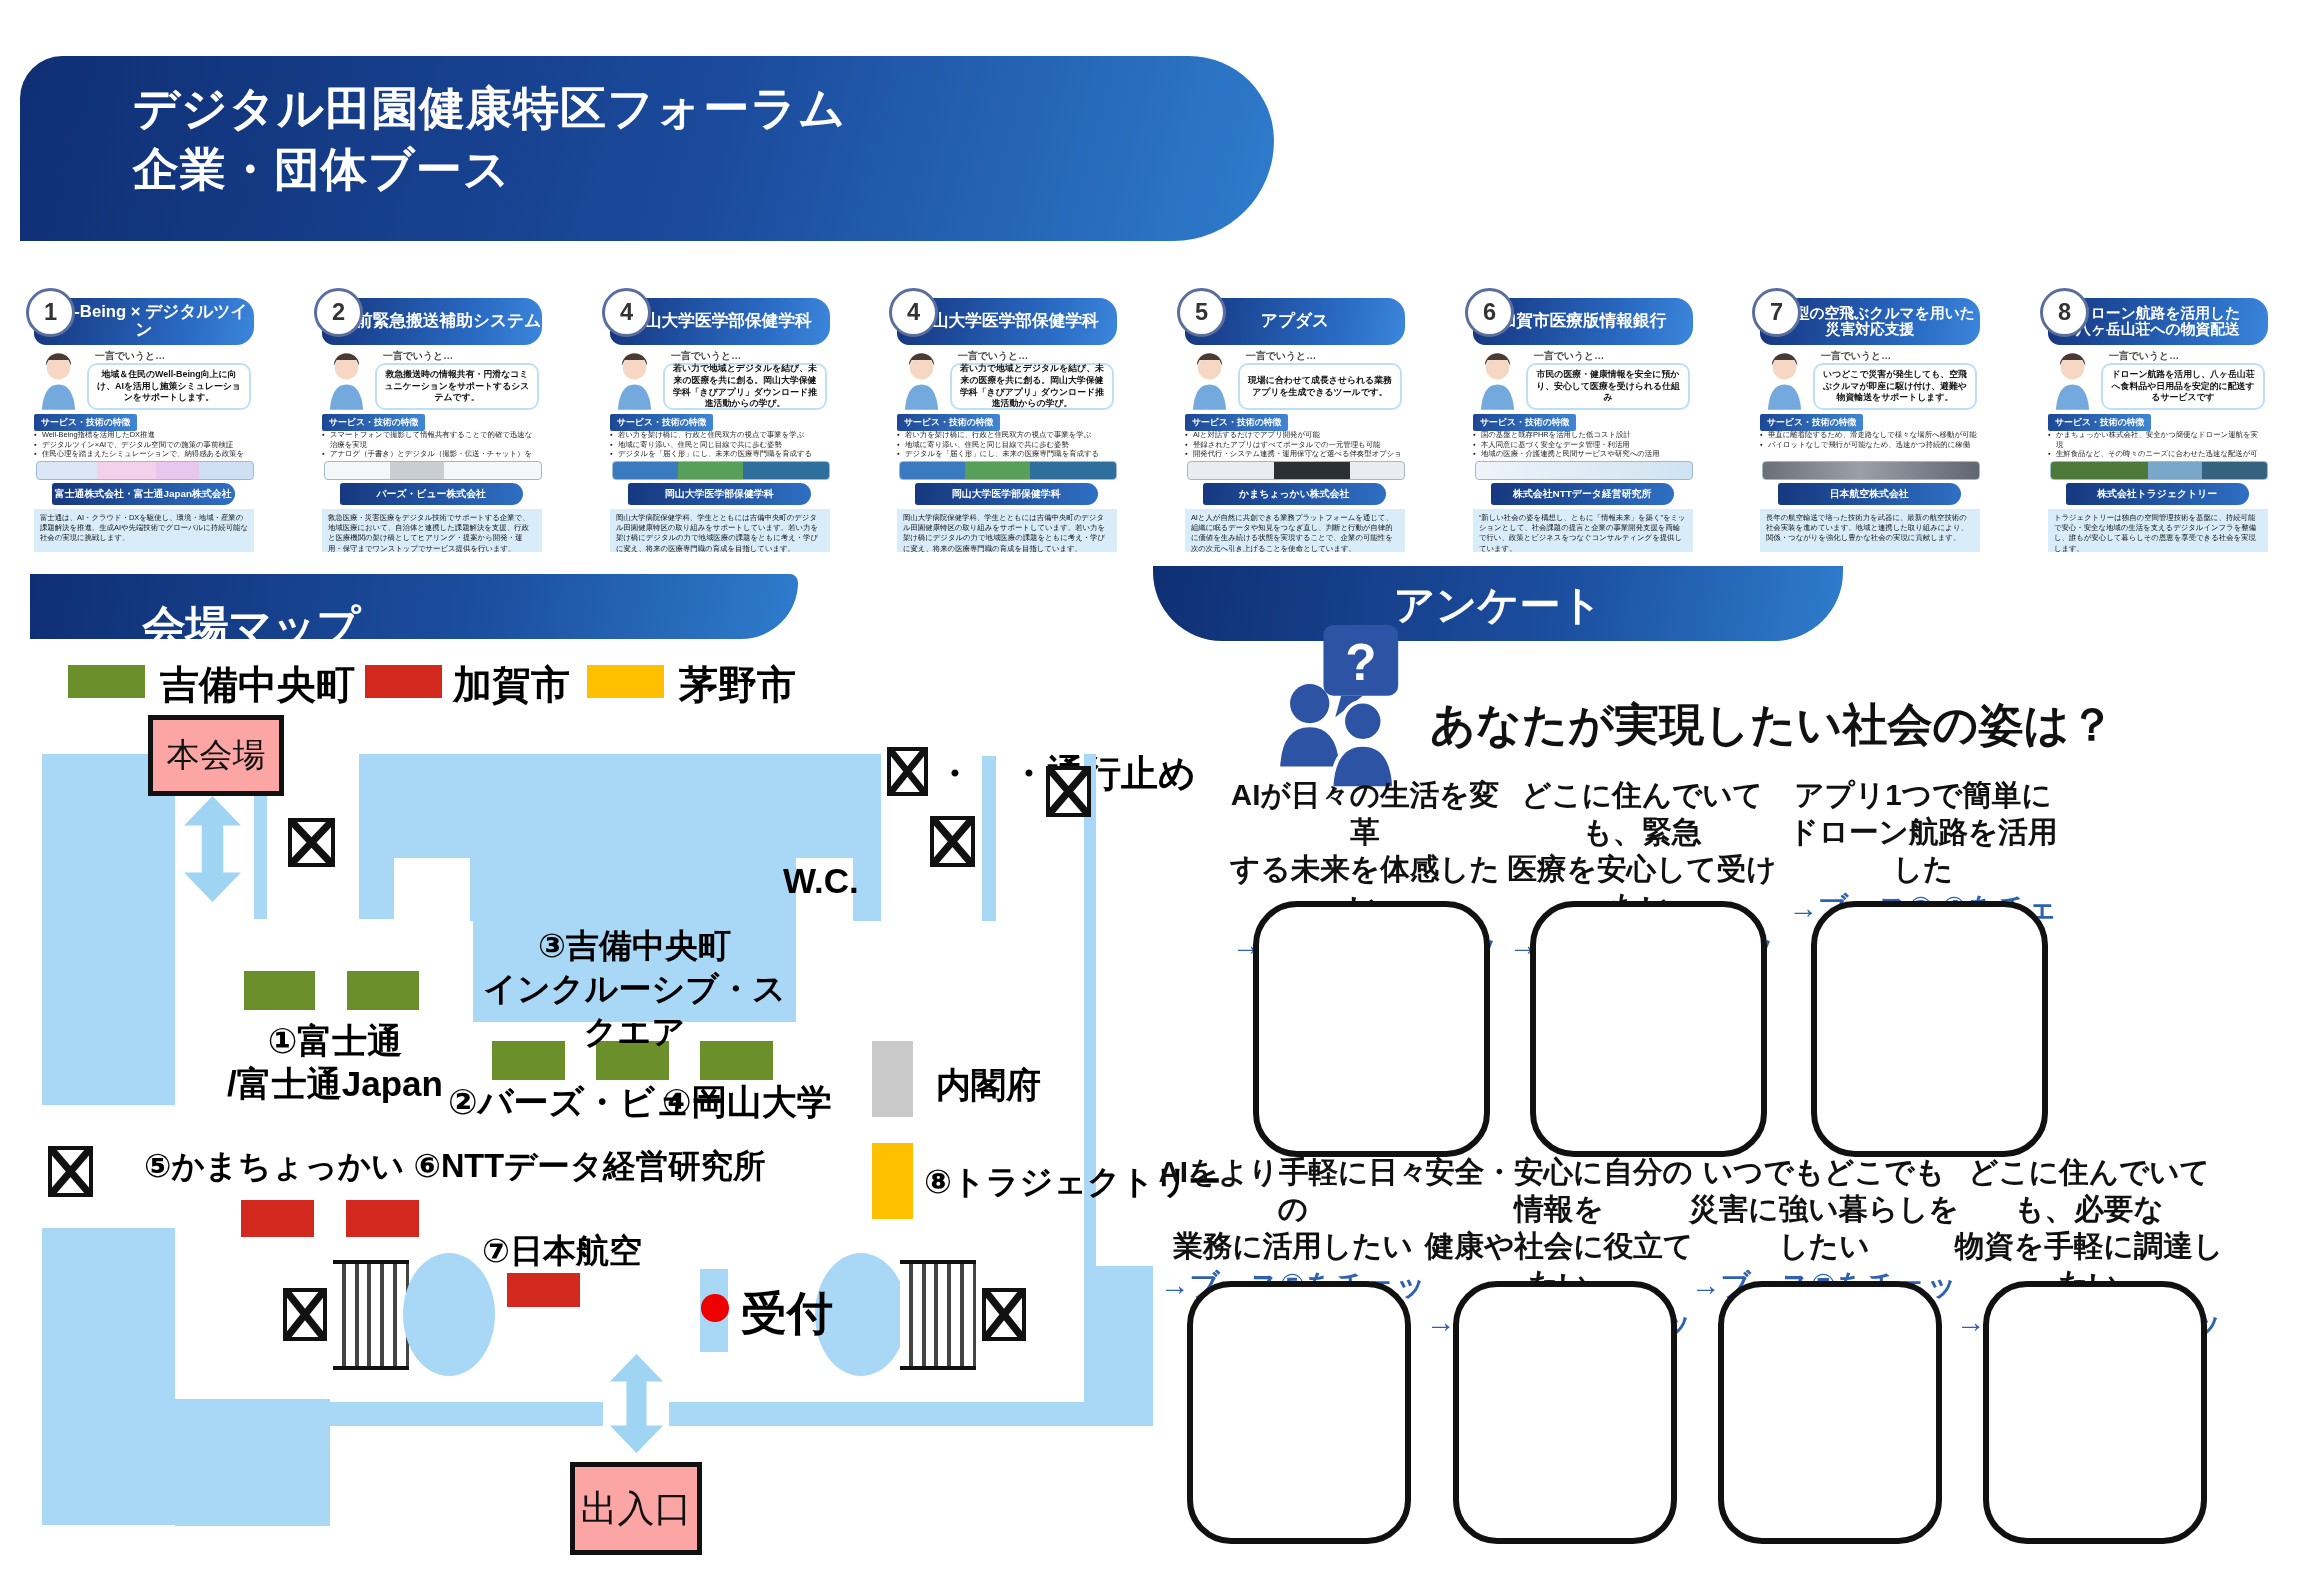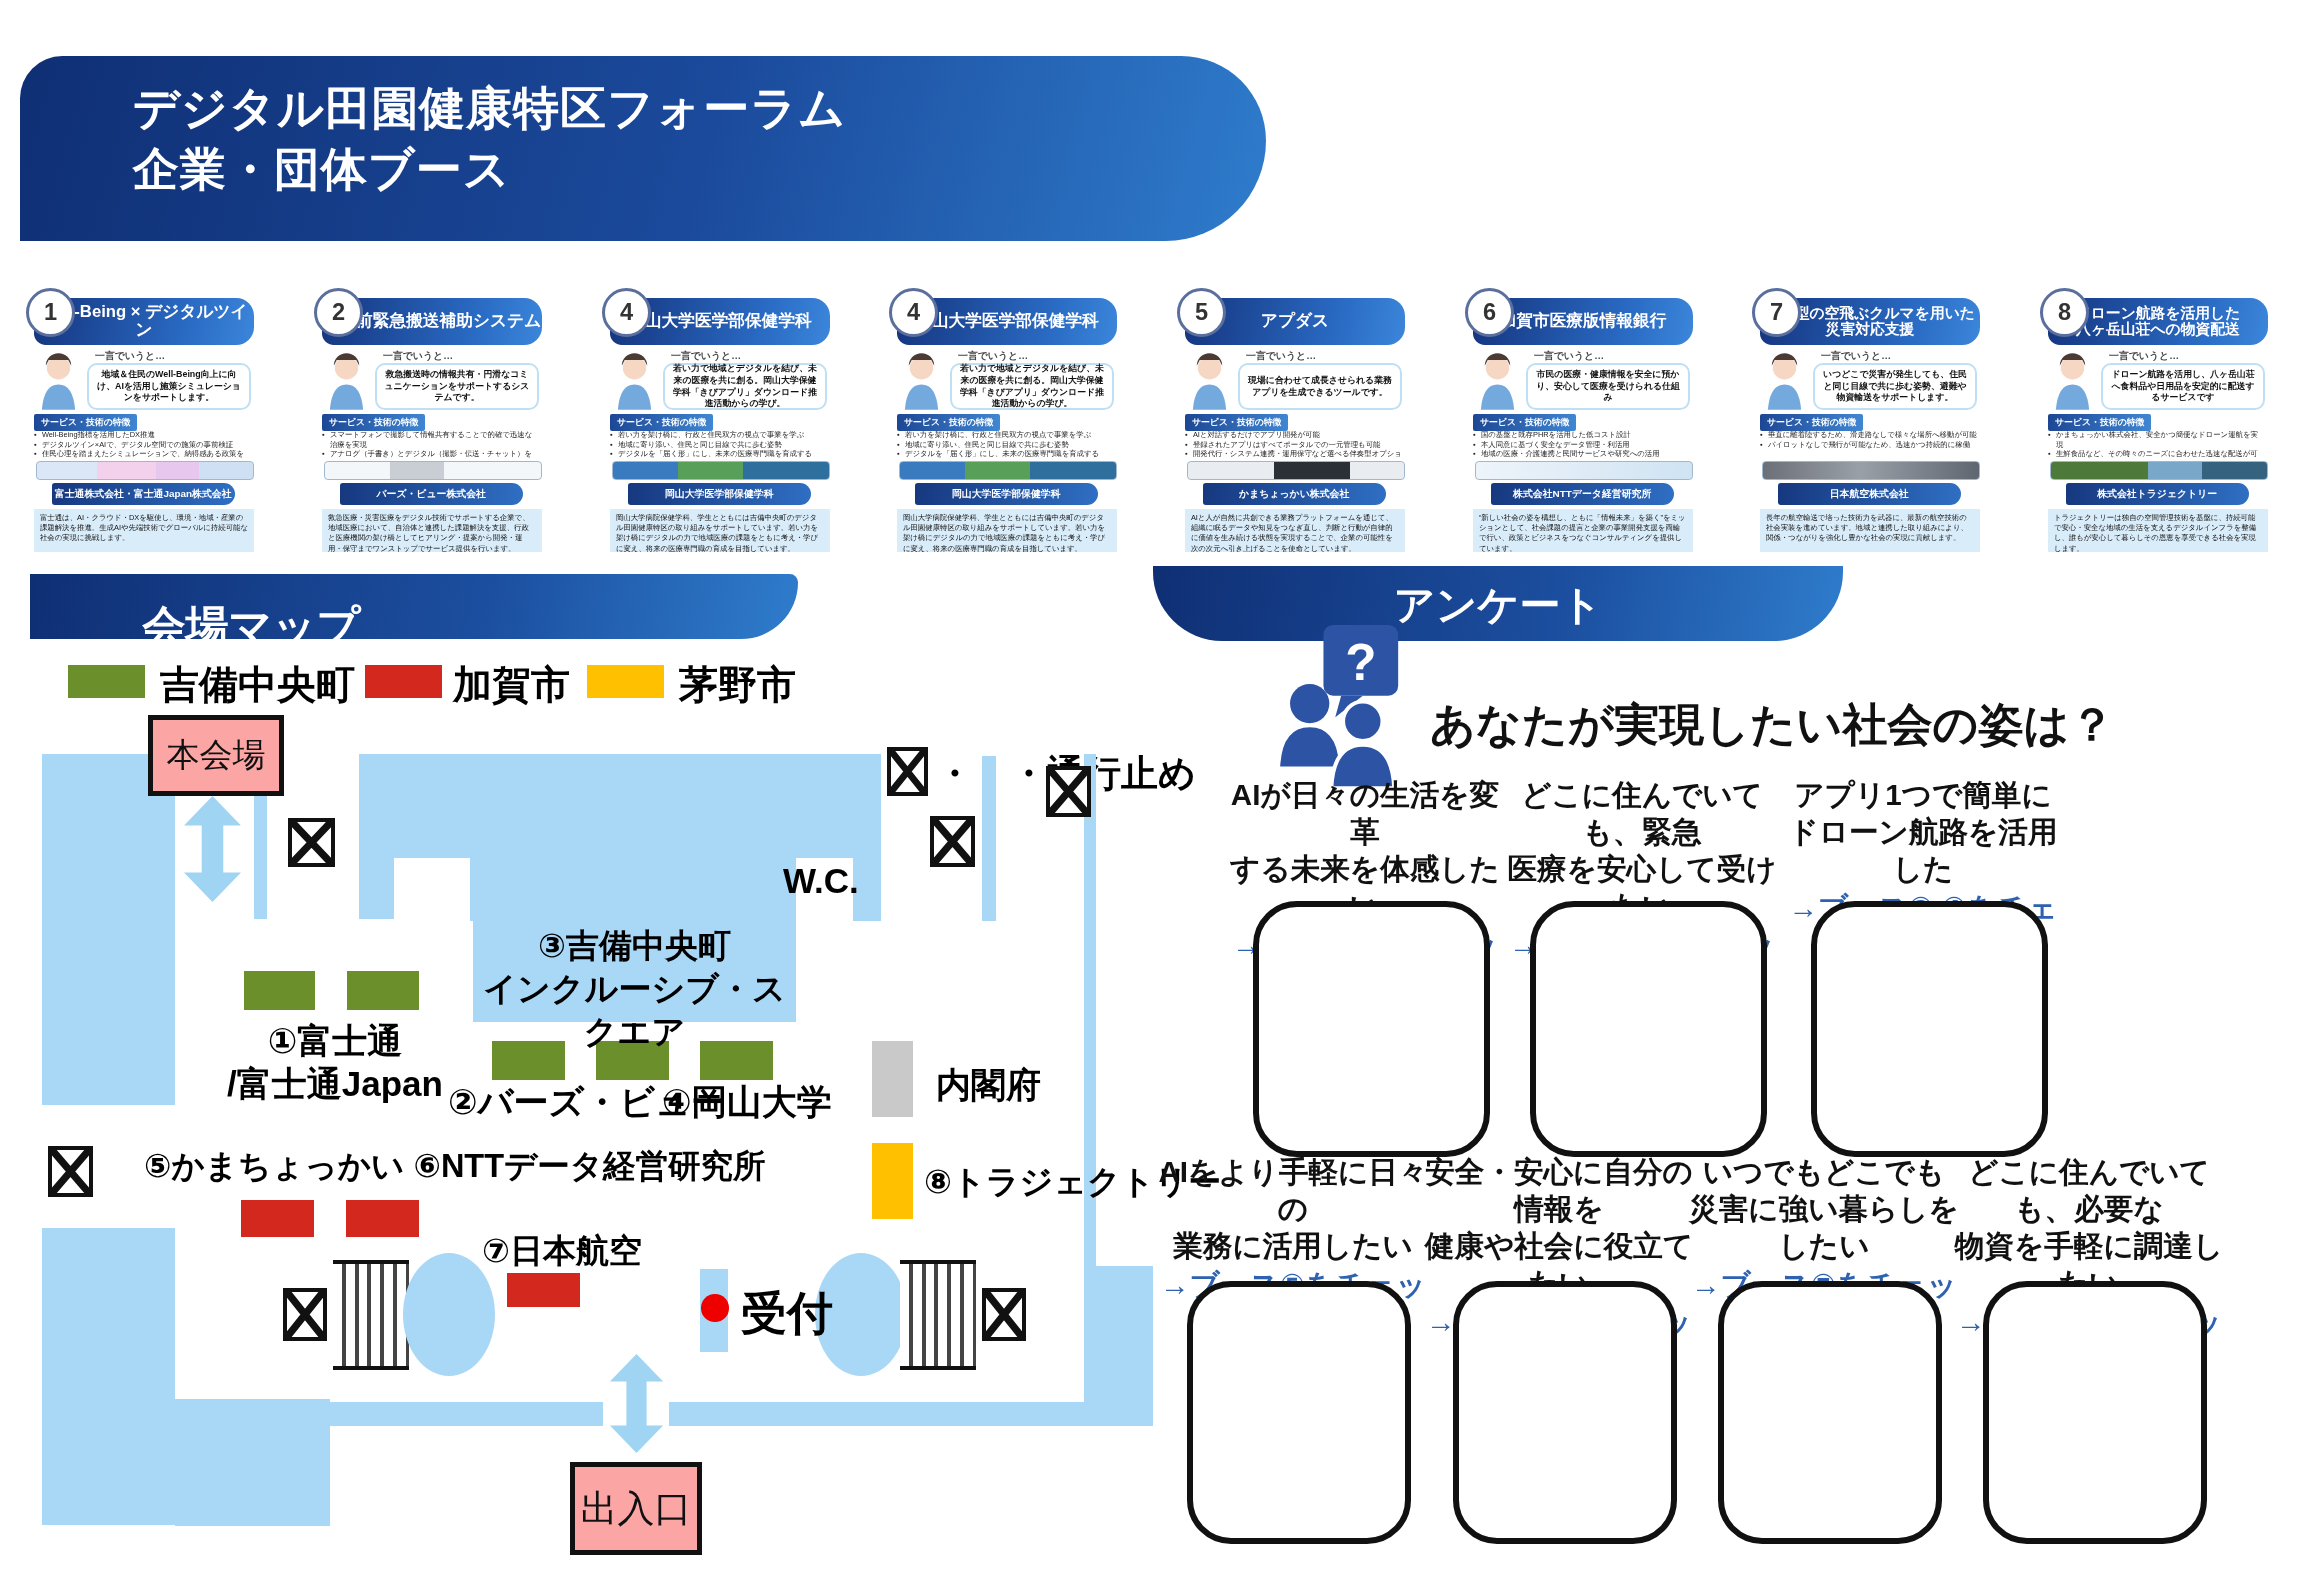--- a/index.html
+++ b/index.html
@@ -3,21 +3,21 @@
 <meta charset="utf-8">
 <style>
   html,body{margin:0;padding:0;background:#fff;}
   #canvas{position:relative;width:2305px;height:1596px;background:#fff;overflow:hidden;
     font-family:"Liberation Sans","DejaVu Sans",sans-serif;color:#111;}
   .abs{position:absolute;}
 
   
   .main-header{left:19.7px;top:56px;width:1246px;height:185px;
     background:linear-gradient(105deg,#0f2f74 0%,#1b4a9c 55%,#2f7ccc 100%);
-    border-radius:54px 108px 128px 0;}
+    border-radius:54px 108px 128px 0;padding-left:8px;}
   .main-header .t{position:absolute;left:113px;top:21.7px;color:#fff;font-weight:bold;
     font-size:46px;line-height:61px;white-space:pre-line;letter-spacing:1px;}
 
   
   .card{position:absolute;top:288px;width:220px;height:262px;}
   .badge{position:absolute;left:-7.9px;top:0;width:43px;height:43px;border-radius:50%;
     background:#fff;border:3px solid #5a6f9e;display:flex;align-items:center;justify-content:center;
     font-size:23.6px;font-weight:bold;color:#333;z-index:3;}
   .btitle{position:absolute;left:0;top:9.9px;width:220px;height:47px;
     background:linear-gradient(100deg,#15357f 0%,#2a6bc4 70%,#3b86db 100%);
@@ -218,21 +218,21 @@
   <div class="card" style="left:1760px">
     <div class="badge">7</div>
     <div class="btitle two">自律型の空飛ぶクルマを用いた
 災害対応支援</div>
     <div class="hitokoto">一言でいうと…</div>
     <svg class="person" viewBox="0 0 46 58">
         <circle cx="23" cy="15" r="12" fill="#f6d7c4"></circle>
         <path d="M10 13 a13 13 0 0 1 26 0 l-3 -6 -20 0z" fill="#4a3b35"></path>
         <path d="M6 58 q2-26 17-26 q15 0 17 26z" fill="#74a9dd"></path>
       </svg>
-    <div class="bubble">いつどこで災害が発生しても、住民と同じ目線で共に歩む姿勢、避難や物資輸送をサポートします。</div>
+    <div class="bubble">いつどこで災害が発生しても、空飛ぶクルマが即座に駆け付け、避難や物資輸送をサポートします。</div>
     <div class="ftag">サービス・技術の特徴</div>
     <div class="feats">
       <div class="feat">垂直に離着陸するため、滑走路なしで様々な場所へ移動が可能</div>
       <div class="feat">パイロットなしで飛行が可能なため、迅速かつ持続的に稼働</div>
 
     </div>
     <div class="diagram d7"></div>
     <div class="cbar">日本航空株式会社</div>
     <div class="cdesc">長年の航空輸送で培った技術力を武器に、最新の航空技術の社会実装を進めています。地域と連携した取り組みにより、関係・つながりを強化し豊かな社会の実現に貢献します。</div>
   </div>

